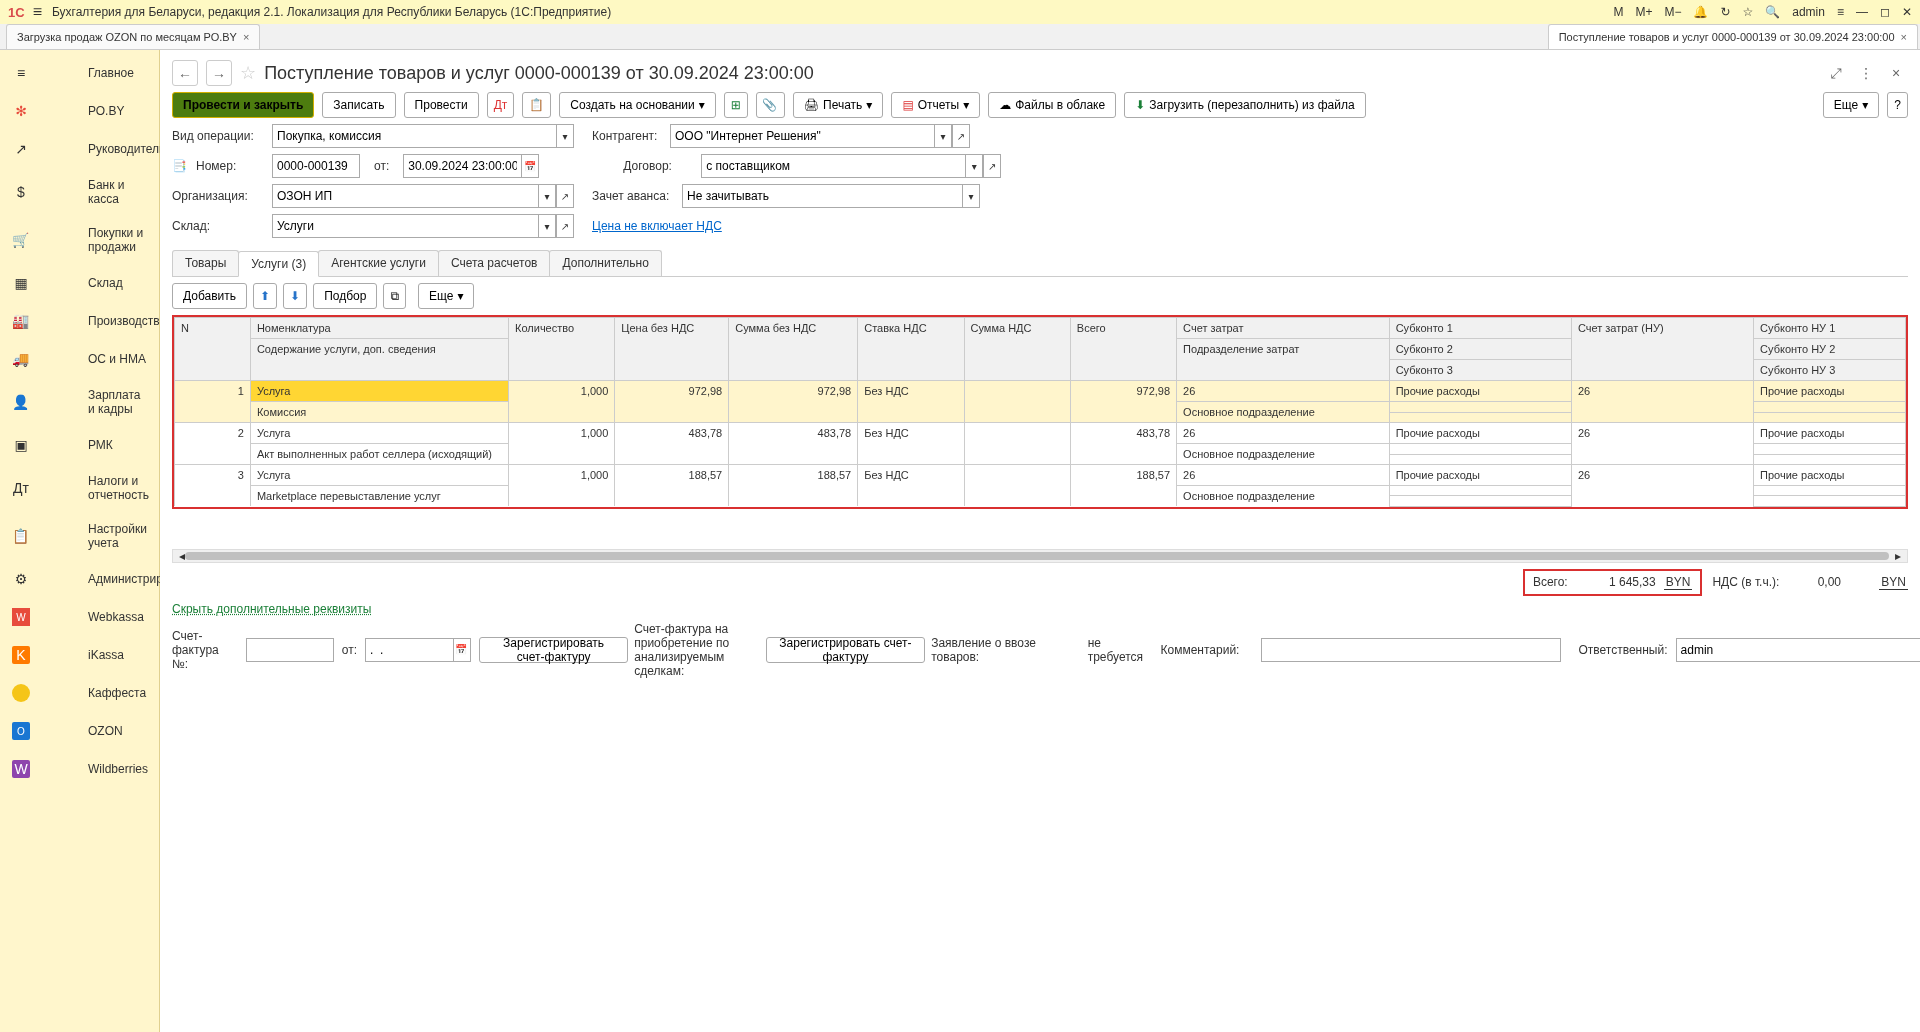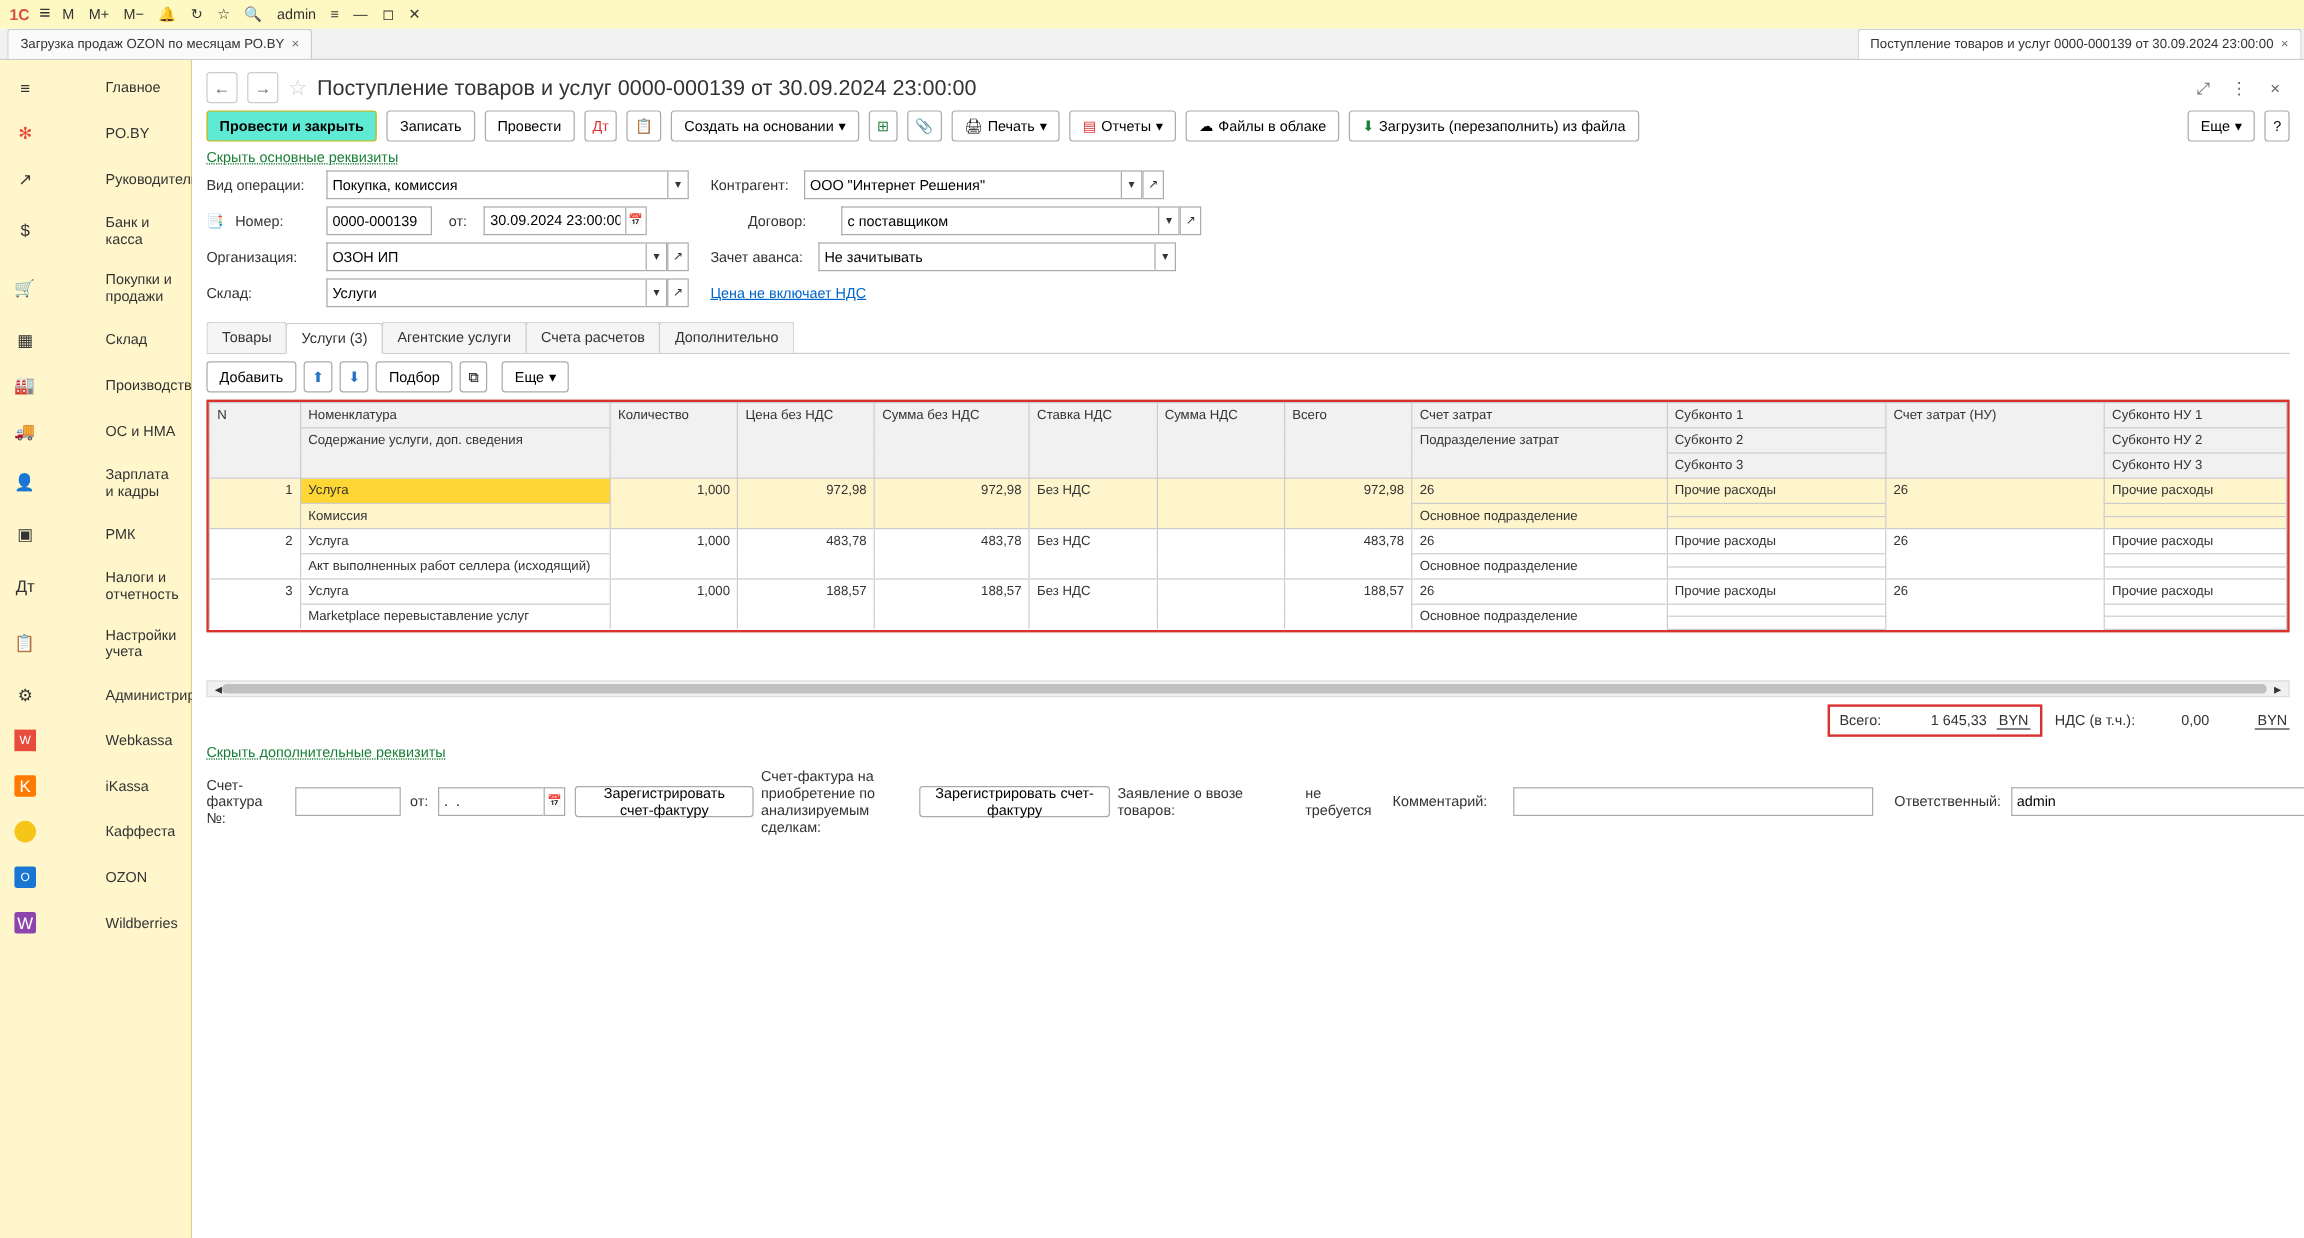--- a/index.html
+++ b/index.html
@@ -40,21 +40,21 @@
 .page-header { display: flex; align-items: center; gap: 8px; margin: 2px 0 6px; }
 .nav-arrow { width: 26px; height: 26px; border: 1px solid #ccc; border-radius: 3px; display: flex; align-items: center; justify-content: center; cursor: pointer; background:#fff; font-size: 14px; color:#666; }
 .star-icon { font-size: 18px; color: #ccc; cursor: pointer; }
 .page-title { font-size: 18px; font-weight: normal; flex: 1; }
 .header-actions { display: flex; gap: 6px; }
 .header-icon-btn { width: 24px; height: 24px; display: inline-flex; align-items: center; justify-content: center; cursor: pointer; font-size: 14px; color: #666; }
 
 
 .toolbar { display: flex; align-items: center; gap: 8px; margin-bottom: 6px; flex-wrap: wrap; }
 .btn { border: 1px solid #aaa; background: #fff; padding: 4px 10px; border-radius: 3px; cursor: pointer; font-size: 12px; display: inline-flex; align-items: center; gap: 4px; height: 26px; }
-.btn.primary { background: #5eead4; border-color: #d4b000; font-weight: bold; }
+.btn.primary { background: #4d7c0f; border-color: #d4b000; font-weight: bold; }
 .btn.icon-only { padding: 4px 6px; }
 .toolbar .spacer { flex: 1; }
 
 
 .collapse-link { color: #1a7f37; text-decoration: underline dotted; cursor: pointer; font-size: 12px; margin-bottom: 4px; display: inline-block; }
 
 
 .form-grid { display: flex; flex-direction: column; gap: 6px; margin-bottom: 8px; }
 .form-row { display: flex; align-items: center; gap: 8px; }
 .field-label { width: 92px; text-align: left; font-size: 12px; }
@@ -96,20 +96,21 @@
 
 .bottom-form { display: flex; flex-direction: row; gap: 6px; margin-top: 2px; }
 
 </style>
 </head>
 <body>
 
 <div class="titlebar">
   <span class="logo">1С</span>
   <span class="menu-icon">≡</span>
+  <span class="title">Бухгалтерия для Беларуси, редакция 2.1. Локализация для Республики Беларусь   (1С:Предприятие)</span>
   <div class="right-icons">
     <span>M</span>
     <span>M+</span>
     <span>M−</span>
     <span>🔔</span>
     <span>↻</span>
     <span>☆</span>
     <span>🔍</span>
     <span>admin</span>
     <span>≡</span>
@@ -252,21 +253,20 @@
           <span>Загрузить (перезаполнить) из файла</span>
         </button>
       <div class="spacer"></div>
       <button class="btn">
           <span>Еще</span> 
           <span>▾</span>
         </button>
       <button class="btn icon-only">?</button>
     </div>
 
-    <a class="collapse-link">Скрыть основные реквизиты</a>
 
     <div class="form-grid">
       <div class="form-row">
         <span class="field-label">Вид операции:</span>
         <div class="combo">
             <input class="field-input" style="width: 284px;" value="Покупка, комиссия">
             <span class="dd">▾</span>
           </div>
         <span class="field-label" style="width:70px;margin-left:10px">Контрагент:</span>
         <div class="combo">

